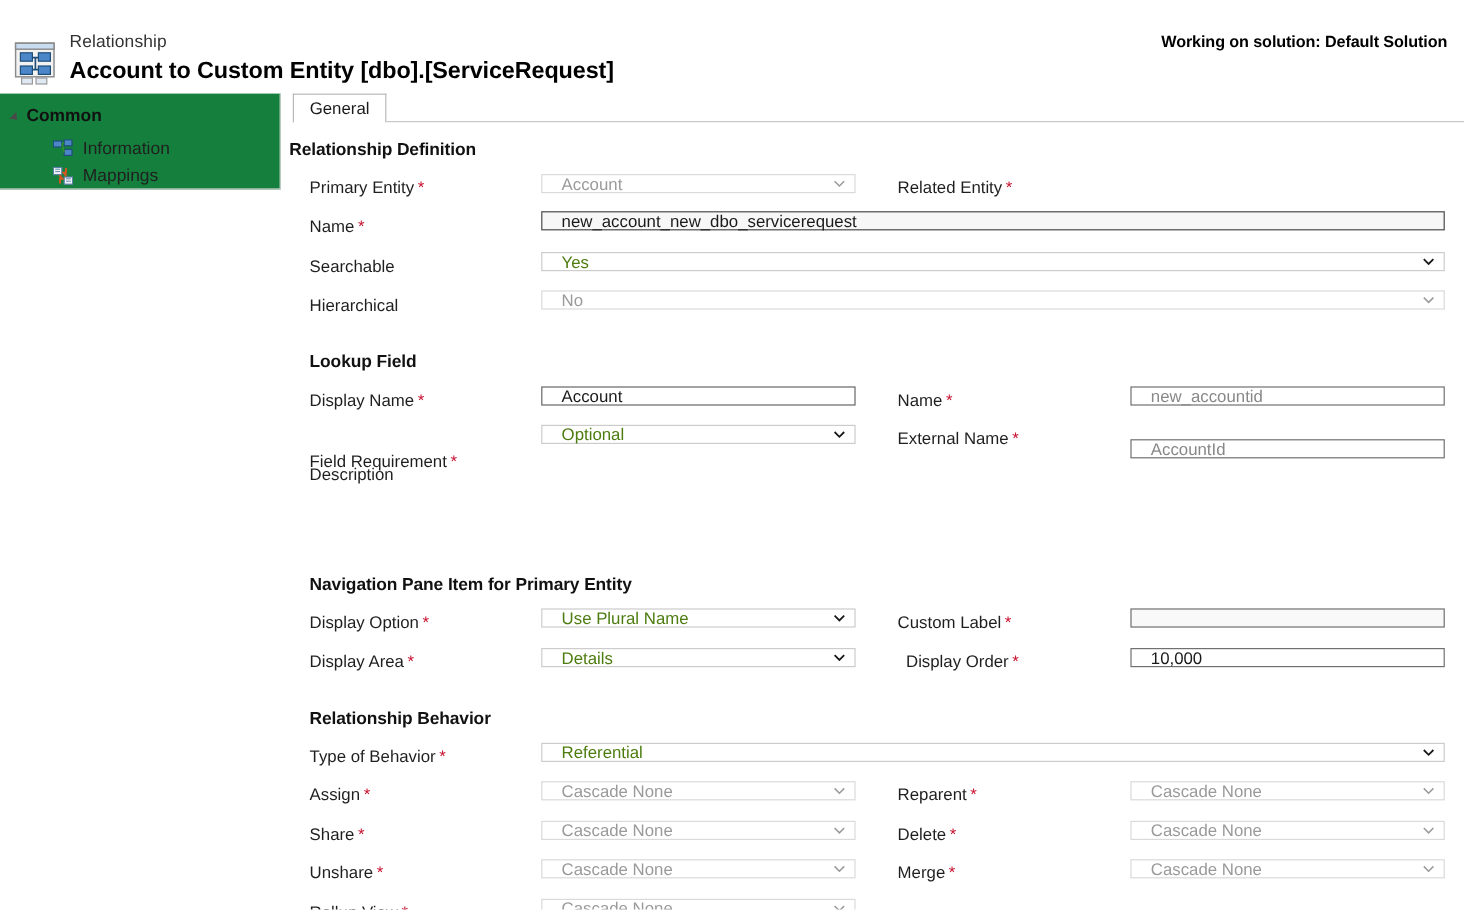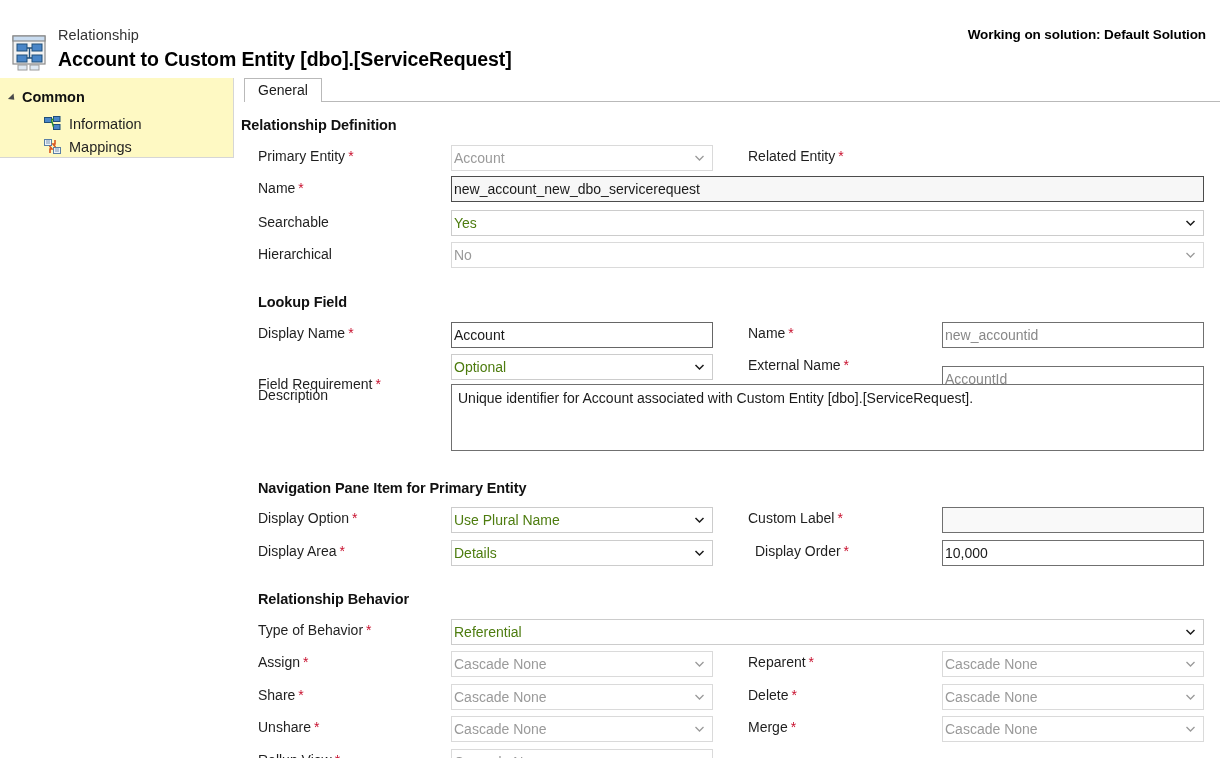--- a/index.html
+++ b/index.html
@@ -43,21 +43,21 @@
     position: absolute; right: 14px; top: 27px;
     font-size: 13.5px; font-weight: bold;
     color: #000000;
     letter-spacing: -0.1px;
   }
 
   
   .sidebar {
     position: absolute; left: 0; top: 78px;
     width: 234px; height: 80px;
-    background: #fef9c3;
+    background: #15803d;
     border-right: 1px solid #d6d6d6;
     border-bottom: 1px solid #d6d6d6;
   }
   .sidebar-group {
     position: absolute; left: 10px; top: 11px;
     display: flex; align-items: center; gap: 7px;
   }
   .group-arrow {
     width: 0; height: 0;
     border-left: 5px solid #4a4a4a;
@@ -112,24 +112,24 @@
   .field-label {
     position: absolute;
     font-size: 14px; color: #1f1f1f;
     white-space: nowrap;
   }
   .req { color: #c8102e; font-size: 14px; margin-left: 3px; }
 
   
   .ctl {
     position: absolute;
-    height: 26px;
+    height: 16px;
     font-size: 14px;
     display: flex; align-items: center;
-    padding: 0 2px;
+    padding: 0 16px;
     background: #ffffff;
   }
   
   .ctl.enabled {
     border: 1px solid #666666;
     color: #1a1a1a;
   }
   
   .ctl.readonly {
     border: 1px solid #707070;
@@ -312,23 +312,20 @@
   <div class="field-label" style="left:513px; top:255px;">
     <span>External Name</span><span class="req">*</span>
   </div>
   <div class="ctl readonly" style="left:707px; top:252px; width:262px;margin-top:12px;">
     <span>AccountId</span>
   </div>
 
   <div class="field-label" style="left:23px; top:285px;">
     <span>Description</span>
   </div>
-  <div class="textarea" style="left:216px; top:282px; width:753px; height:67px;">
-    <span>Unique identifier for Account associated with Custom Entity [dbo].[ServiceRequest].</span>
-  </div>
 
   <div class="section-title" style="left:23px; top:378px;">Navigation Pane Item for Primary Entity</div>
 
   <div class="field-label" style="left:23px; top:408px;">
     <span>Display Option</span><span class="req">*</span>
   </div>
   <div class="ctl select" style="left:216px; top:405px; width:262px;">
     <span>Use Plural Name</span>
     <svg class="chev" viewBox="0 0 11 11">
         <path d="M1.5 3.5 L5.5 7.5 L9.5 3.5" stroke="#1a1a1a" stroke-width="1.5" fill="none"></path>

